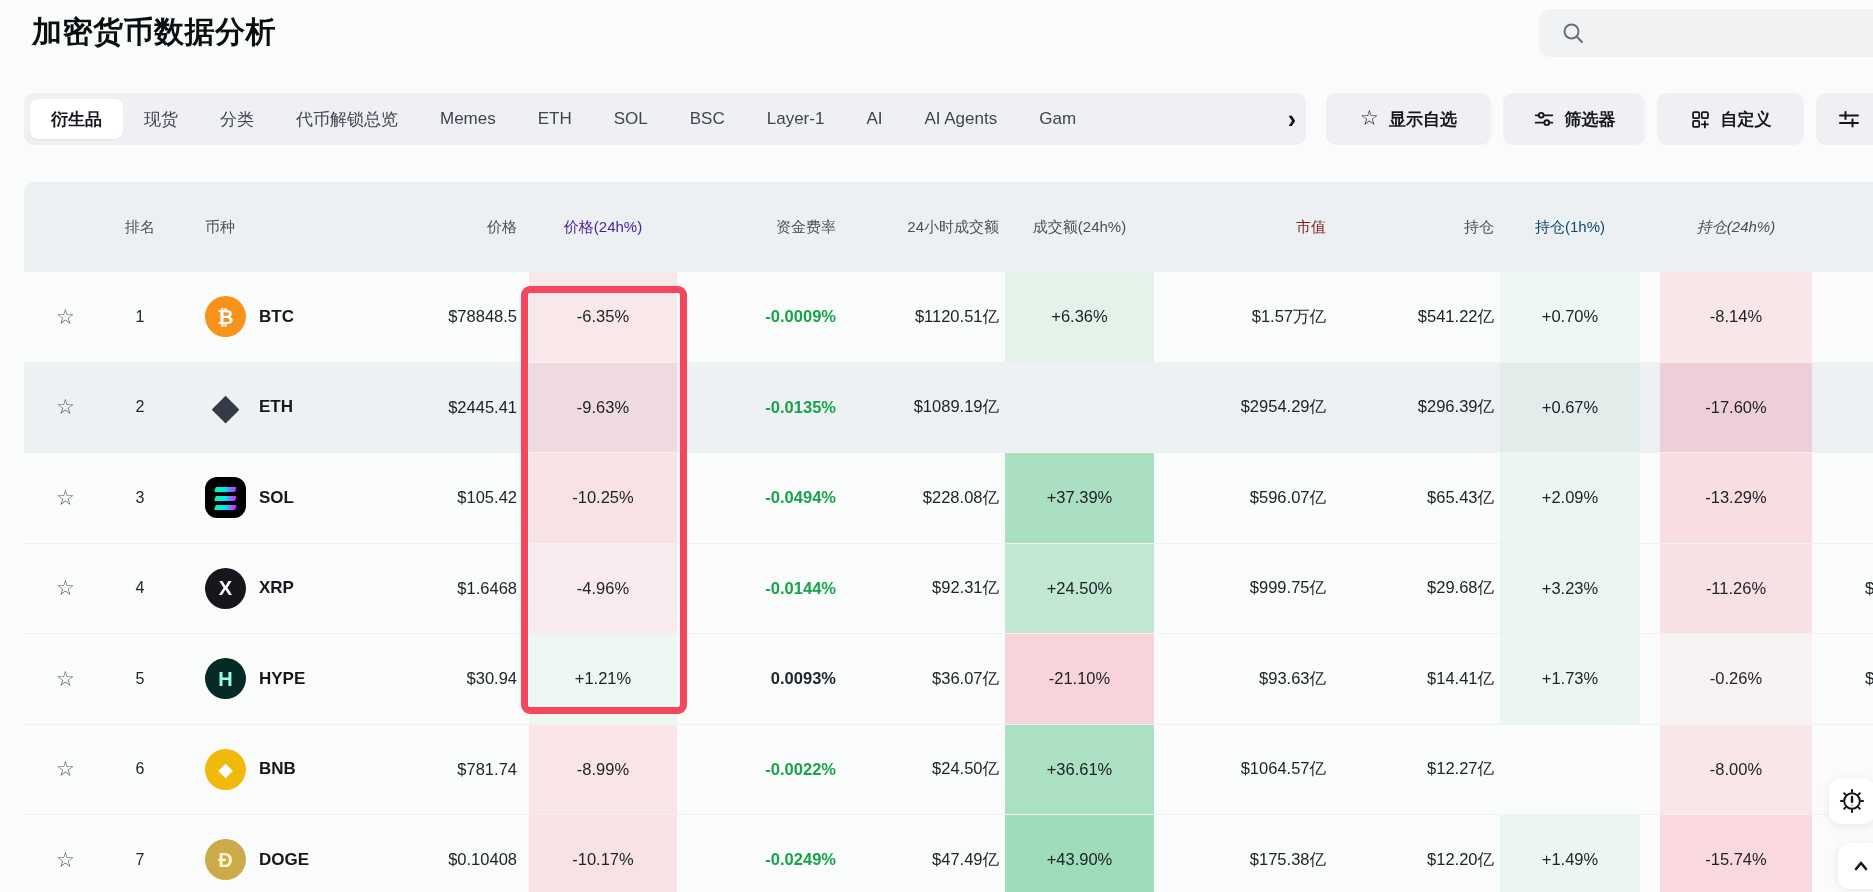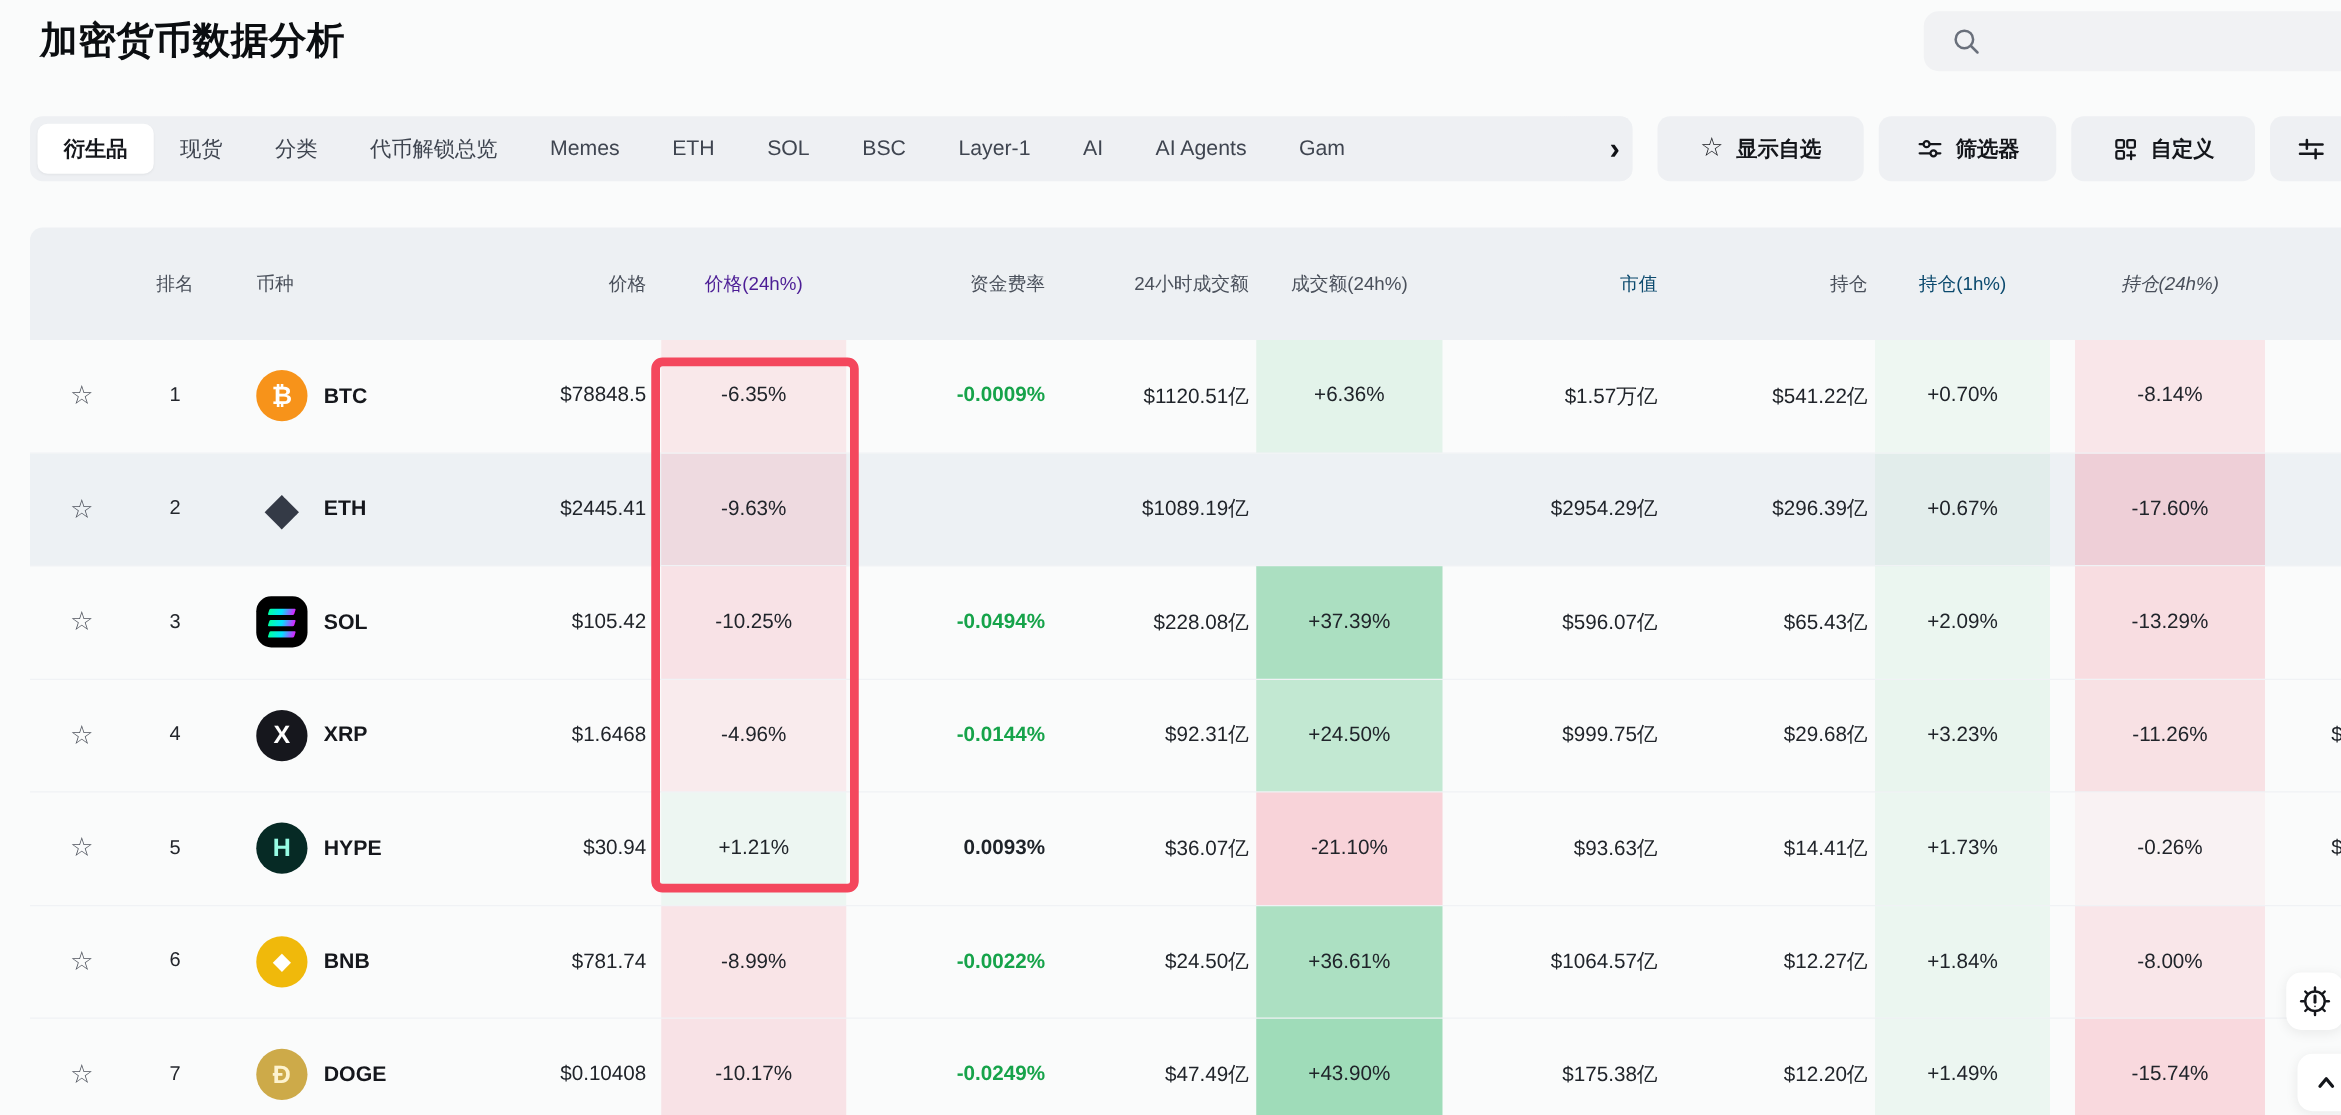--- a/index.html
+++ b/index.html
@@ -162,21 +162,21 @@
 </div>
 
 <div class="thead">
     <div class="hcell cell c-rank a-c" style="font-weight: 400; font-size: 15px; color: rgb(74, 80, 91);">排名</div>
     <div class="hcell cell c-coin" style="font-weight: 400; font-size: 15px; color: rgb(74, 80, 91);">币种</div>
     <div class="hcell cell c-price a-r" style="font-weight: 400; font-size: 15px; color: rgb(74, 80, 91);">价格</div>
     <div class="hcell cell c-pct a-c" style="font-weight: 400; font-size: 15px; color: #4c1d95;">价格(24h%)</div>
     <div class="hcell cell c-funding a-r" style="font-weight: 400; font-size: 15px; color: rgb(74, 80, 91);">资金费率</div>
     <div class="hcell cell c-vol a-r" style="font-weight: 400; font-size: 15px; color: rgb(74, 80, 91);">24小时成交额</div>
     <div class="hcell cell c-volpct a-c" style="font-weight: 400; font-size: 15px; color: rgb(74, 80, 91);">成交额(24h%)</div>
-    <div class="hcell cell c-mcap a-r" style="font-weight: 400; font-size: 15px; color: #0c4a6e;">市值</div>
+    <div class="hcell cell c-mcap a-r" style="font-weight: 400; font-size: 15px; color: #7f1d1d;">市值</div>
     <div class="hcell cell c-oi a-r" style="font-weight: 400; font-size: 15px; color: rgb(74, 80, 91); text-align: right;">持仓</div>
     <div class="hcell cell c-oi1h a-c" style="font-weight: 400; font-size: 15px; color: #0c4a6e;">持仓(1h%)</div>
     <div class="hcell cell c-oi24h a-c" style="font-weight: 400; font-size: 15px; color: rgb(74, 80, 91); font-style: italic;">持仓(24h%)</div>
   </div>
 <div class="tbody">
     <div class="row">
       <div class="cell c-star">☆</div>
       <div class="cell c-rank">1</div>
       <div class="cell c-coin">
         <span class="coin-ic" style="background: rgb(247, 147, 26);">
@@ -199,20 +199,21 @@
       <div class="cell c-star">☆</div>
       <div class="cell c-rank">2</div>
       <div class="cell c-coin">
         <span class="coin-ic" style="background: transparent;">
           <span style="color: rgb(52, 58, 70); font-size: 36px;">◆</span>
         </span>
         <span>ETH</span>
       </div>
       <div class="cell c-price">$2445.41</div>
       <div class="cell c-pct" style="background: rgba(244, 73, 99, 0.133);">-9.63%</div>
+      <div class="cell c-funding" style="color: rgb(22, 163, 74);">-0.0135%</div>
       <div class="cell c-vol">$1089.19亿</div>
       <div class="cell c-mcap">$2954.29亿</div>
       <div class="cell c-oi">$296.39亿</div>
       <div class="cell c-oi1h" style="background: rgba(34, 177, 94, 0.055);">+0.67%</div>
       <div class="cell c-oi24h" style="background: rgba(244, 73, 99, 0.2);">-17.60%</div>
       <div class="cell c-edge"></div>
     </div>
     <div class="row">
       <div class="cell c-star">☆</div>
       <div class="cell c-rank">3</div>
@@ -284,21 +285,20 @@
         </span>
         <span>BNB</span>
       </div>
       <div class="cell c-price">$781.74</div>
       <div class="cell c-pct" style="background: rgba(244, 73, 99, 0.125);">-8.99%</div>
       <div class="cell c-funding" style="color: rgb(22, 163, 74);">-0.0022%</div>
       <div class="cell c-vol">$24.50亿</div>
       <div class="cell c-volpct" style="background: rgba(34, 177, 94, 0.36);">+36.61%</div>
       <div class="cell c-mcap">$1064.57亿</div>
       <div class="cell c-oi">$12.27亿</div>
-      <div class="cell c-oi1h" style="background: rgba(34, 177, 94, 0.067);">+1.84%</div>
       <div class="cell c-oi24h" style="background: rgba(244, 73, 99, 0.118);">-8.00%</div>
       <div class="cell c-edge"></div>
     </div>
     <div class="row">
       <div class="cell c-star">☆</div>
       <div class="cell c-rank">7</div>
       <div class="cell c-coin">
         <span class="coin-ic" style="background: rgb(205, 170, 73);">
           <span style="color: rgb(253, 243, 207);">Ð</span>
         </span>

